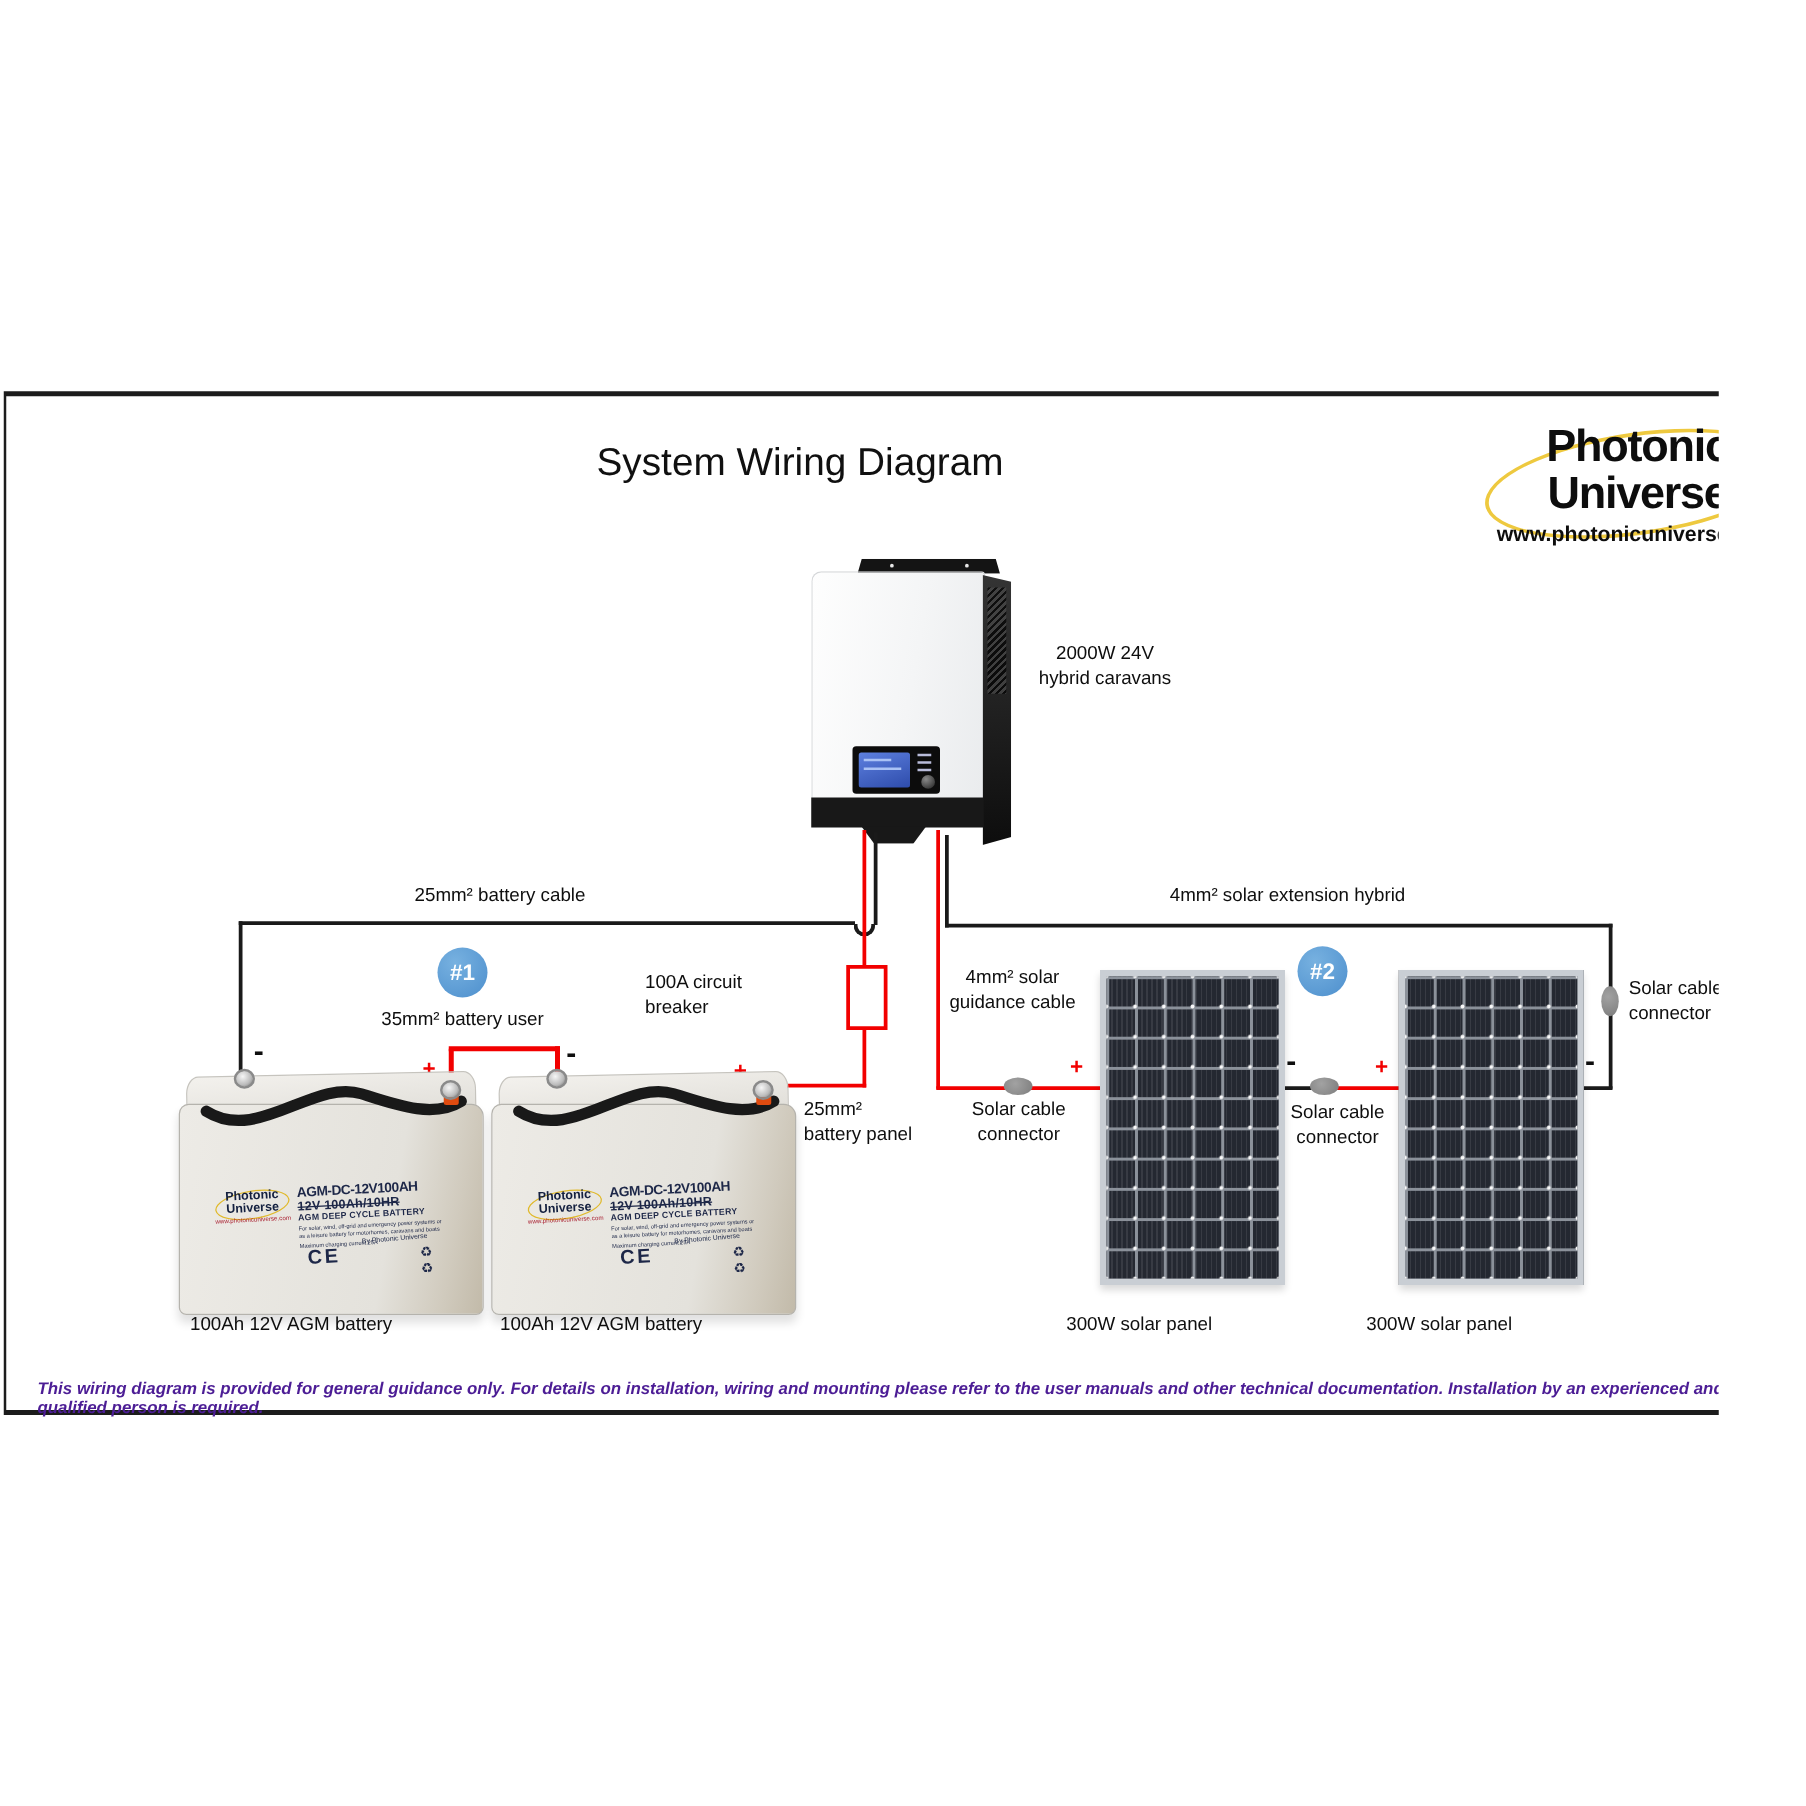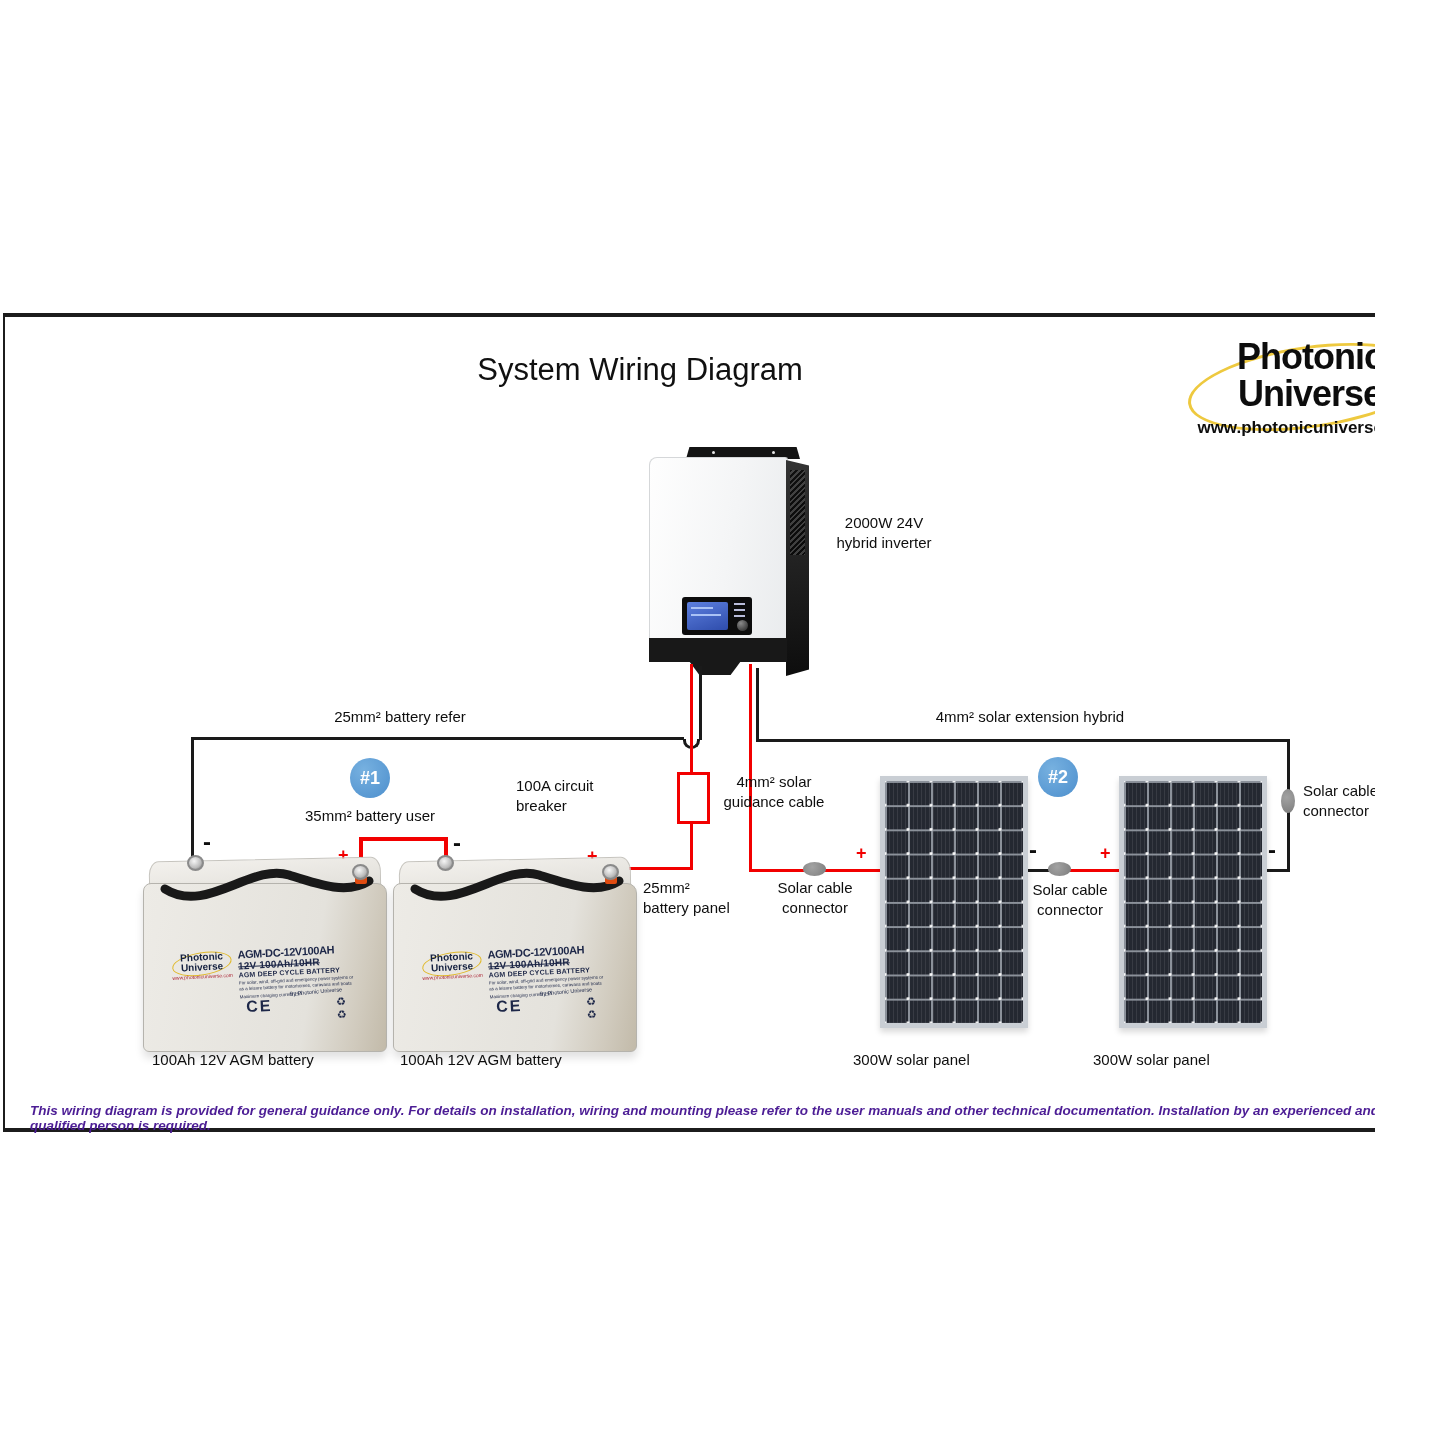--- a/index.html
+++ b/index.html
@@ -120,21 +120,21 @@
     <div class="lcd-screen"></div>
     <div class="lcd-row" style="left:9px;top:10px;width:22px;"></div>
     <div class="lcd-row" style="left:9px;top:17px;width:30px;"></div>
     <div class="led" style="left:52px;top:6px;"></div>
     <div class="led" style="left:52px;top:12px;"></div>
     <div class="led" style="left:52px;top:18px;"></div>
     <div class="knob"></div>
   </div>
   <div class="abs lbl" style="left:784px;top:513px;width:200px;">
     <div>2000W 24V</div>
-    <div>hybrid inverter</div>
+    <div>hybrid caravans</div>
   </div>
 
   <div class="w" style="left:699px;top:666px;width:3px;height:74px;"></div>
   <div class="hop" style="left:683px;top:739px;"></div>
   <div class="w" style="left:191px;top:737px;width:493px;height:3px;"></div>
   <div class="w" style="left:191px;top:737px;width:3px;height:121px;"></div>
 
   <div class="w red" style="left:690px;top:664px;width:3px;height:109px;"></div>
   <div class="breaker" style="left:677px;top:772px;"></div>
   <div class="w red" style="left:690px;top:823px;width:3px;height:47px;"></div>
@@ -152,30 +152,30 @@
   <div class="w" style="left:1287px;top:739px;width:3px;height:132px;"></div>
   <div class="w" style="left:1267px;top:869px;width:23px;height:3px;"></div>
 
   <div class="w" style="left:1028px;top:869px;width:26px;height:3px;"></div>
   <div class="w red" style="left:1063px;top:869px;width:56px;height:3px;"></div>
 
   <div class="connector" style="left:803px;top:862px;width:23px;height:14px;"></div>
   <div class="connector" style="left:1048px;top:862px;width:23px;height:14px;"></div>
   <div class="connector" style="left:1281px;top:789px;width:14px;height:24px;"></div>
 
-  <div class="abs lbl" style="left:250px;top:707px;width:300px;">25mm² battery refer</div>
+  <div class="abs lbl" style="left:250px;top:707px;width:300px;">25mm² battery cable</div>
   <div class="abs lbl" style="left:880px;top:707px;width:300px;">4mm² solar extension hybrid</div>
   <div class="abs numcircle" style="left:350px;top:758px;">#1</div>
   <div class="abs numcircle" style="left:1038px;top:757px;">#2</div>
   <div class="abs lbl left" style="left:516px;top:776px;width:130px;">
     <div>100A circuit</div>
     <div>breaker</div>
   </div>
   <div class="abs lbl" style="left:270px;top:806px;width:200px;">35mm² battery user</div>
-  <div class="abs lbl" style="left:699px;top:772px;width:150px;">
+  <div class="abs lbl" style="left:735px;top:772px;width:150px;">
     <div>4mm² solar</div>
     <div>guidance cable</div>
   </div>
   <div class="abs lbl left" style="left:643px;top:878px;width:130px;">
     <div>25mm²</div>
     <div>battery panel</div>
   </div>
   <div class="abs lbl" style="left:745px;top:878px;width:140px;">
     <div>Solar cable</div>
     <div>connector</div>

